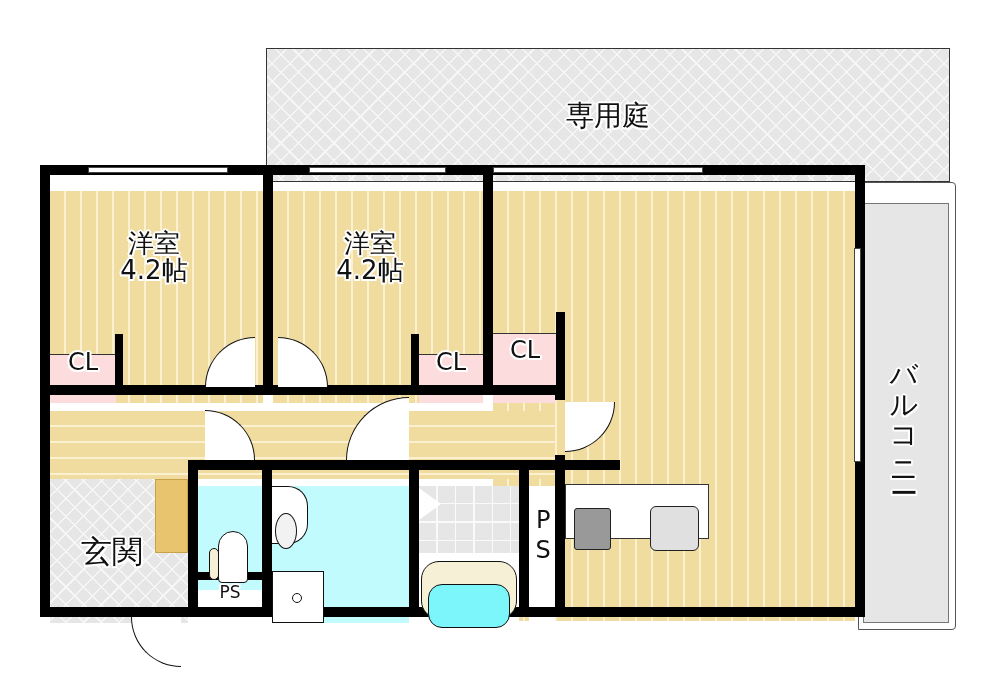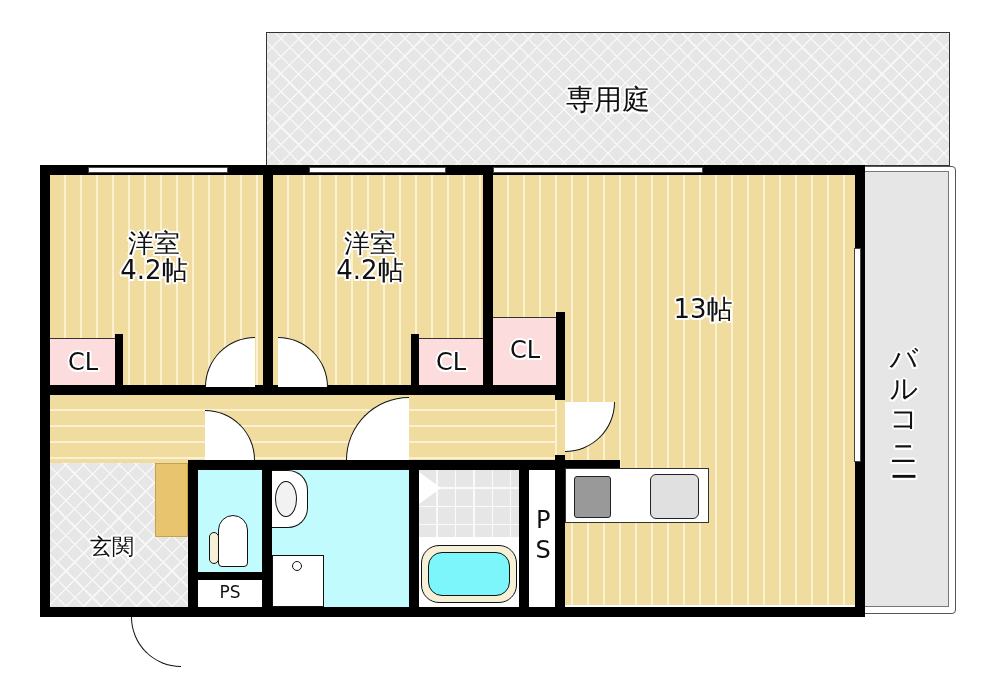--- a/index.html
+++ b/index.html
@@ -1,18 +1,18 @@
 <!DOCTYPE html>
 <html><head>
 <meta charset="utf-8">
 <style>
   html, body { margin:0; padding:0; background:#ffffff; }
   body { width:994px; height:699px; position:relative; overflow:hidden;
          font-family:"DejaVu Sans", "Liberation Sans", sans-serif; }
-  .abs { position:absolute; box-sizing:border-box; }
+  .abs { position:absolute; box-sizing:border-box;margin-top:16px; }
   .wall { position:absolute; background:#000; }
   .floor-v { background-color:#f0dc9f;
      background-image: repeating-linear-gradient(90deg, transparent 0 14px, #fbf1d0 14px 16px); }
   .floor-h { background-color:#f0dc9f;
      background-image: repeating-linear-gradient(180deg, transparent 0 14px, #fbf1d0 14px 16px); }
   .lattice { background-color:#e6e6e6;
      background-image:
        repeating-linear-gradient(45deg, transparent 0 11px, #f6f6f6 11px 12.5px),
        repeating-linear-gradient(-45deg, transparent 0 11px, #f6f6f6 11px 12.5px); }
   .tile { background-color:#e6e6e6;
@@ -132,23 +132,22 @@
 
 <div class="lbl" style="left:104px; top:230px; width:100px; font-size:26px;">
   <div>洋室</div>
   <div>4.2帖</div>
 </div>
 <div class="lbl" style="left:320px; top:230px; width:100px; font-size:26px;">
   <div>洋室</div>
   <div>4.2帖</div>
 </div>
 <div class="lbl" style="left:648px; top:296px; width:110px; font-size:26px;">
-  <div>13帖</div>
 </div>
 
 <div class="lbl" style="left:52px; top:350px; width:62px; font-size:24px;">CL</div>
 <div class="lbl" style="left:420px; top:350px; width:62px; font-size:24px;">CL</div>
 <div class="lbl" style="left:494px; top:338px; width:62px; font-size:24px;">CL</div>
 
-<div class="lbl" style="left:72px; top:535px; width:80px; font-size:22px;">玄関</div>
+<div class="lbl" style="left:72px; top:535px; width:80px; font-size:31px;">玄関</div>
 
 <div class="lbl" style="left:198px; top:584px; width:64px; font-size:17px;">PS</div>
 <div class="lbl vtext" style="left:530px; top:506px; font-size:24px;">PS</div>
 
 </body></html>

